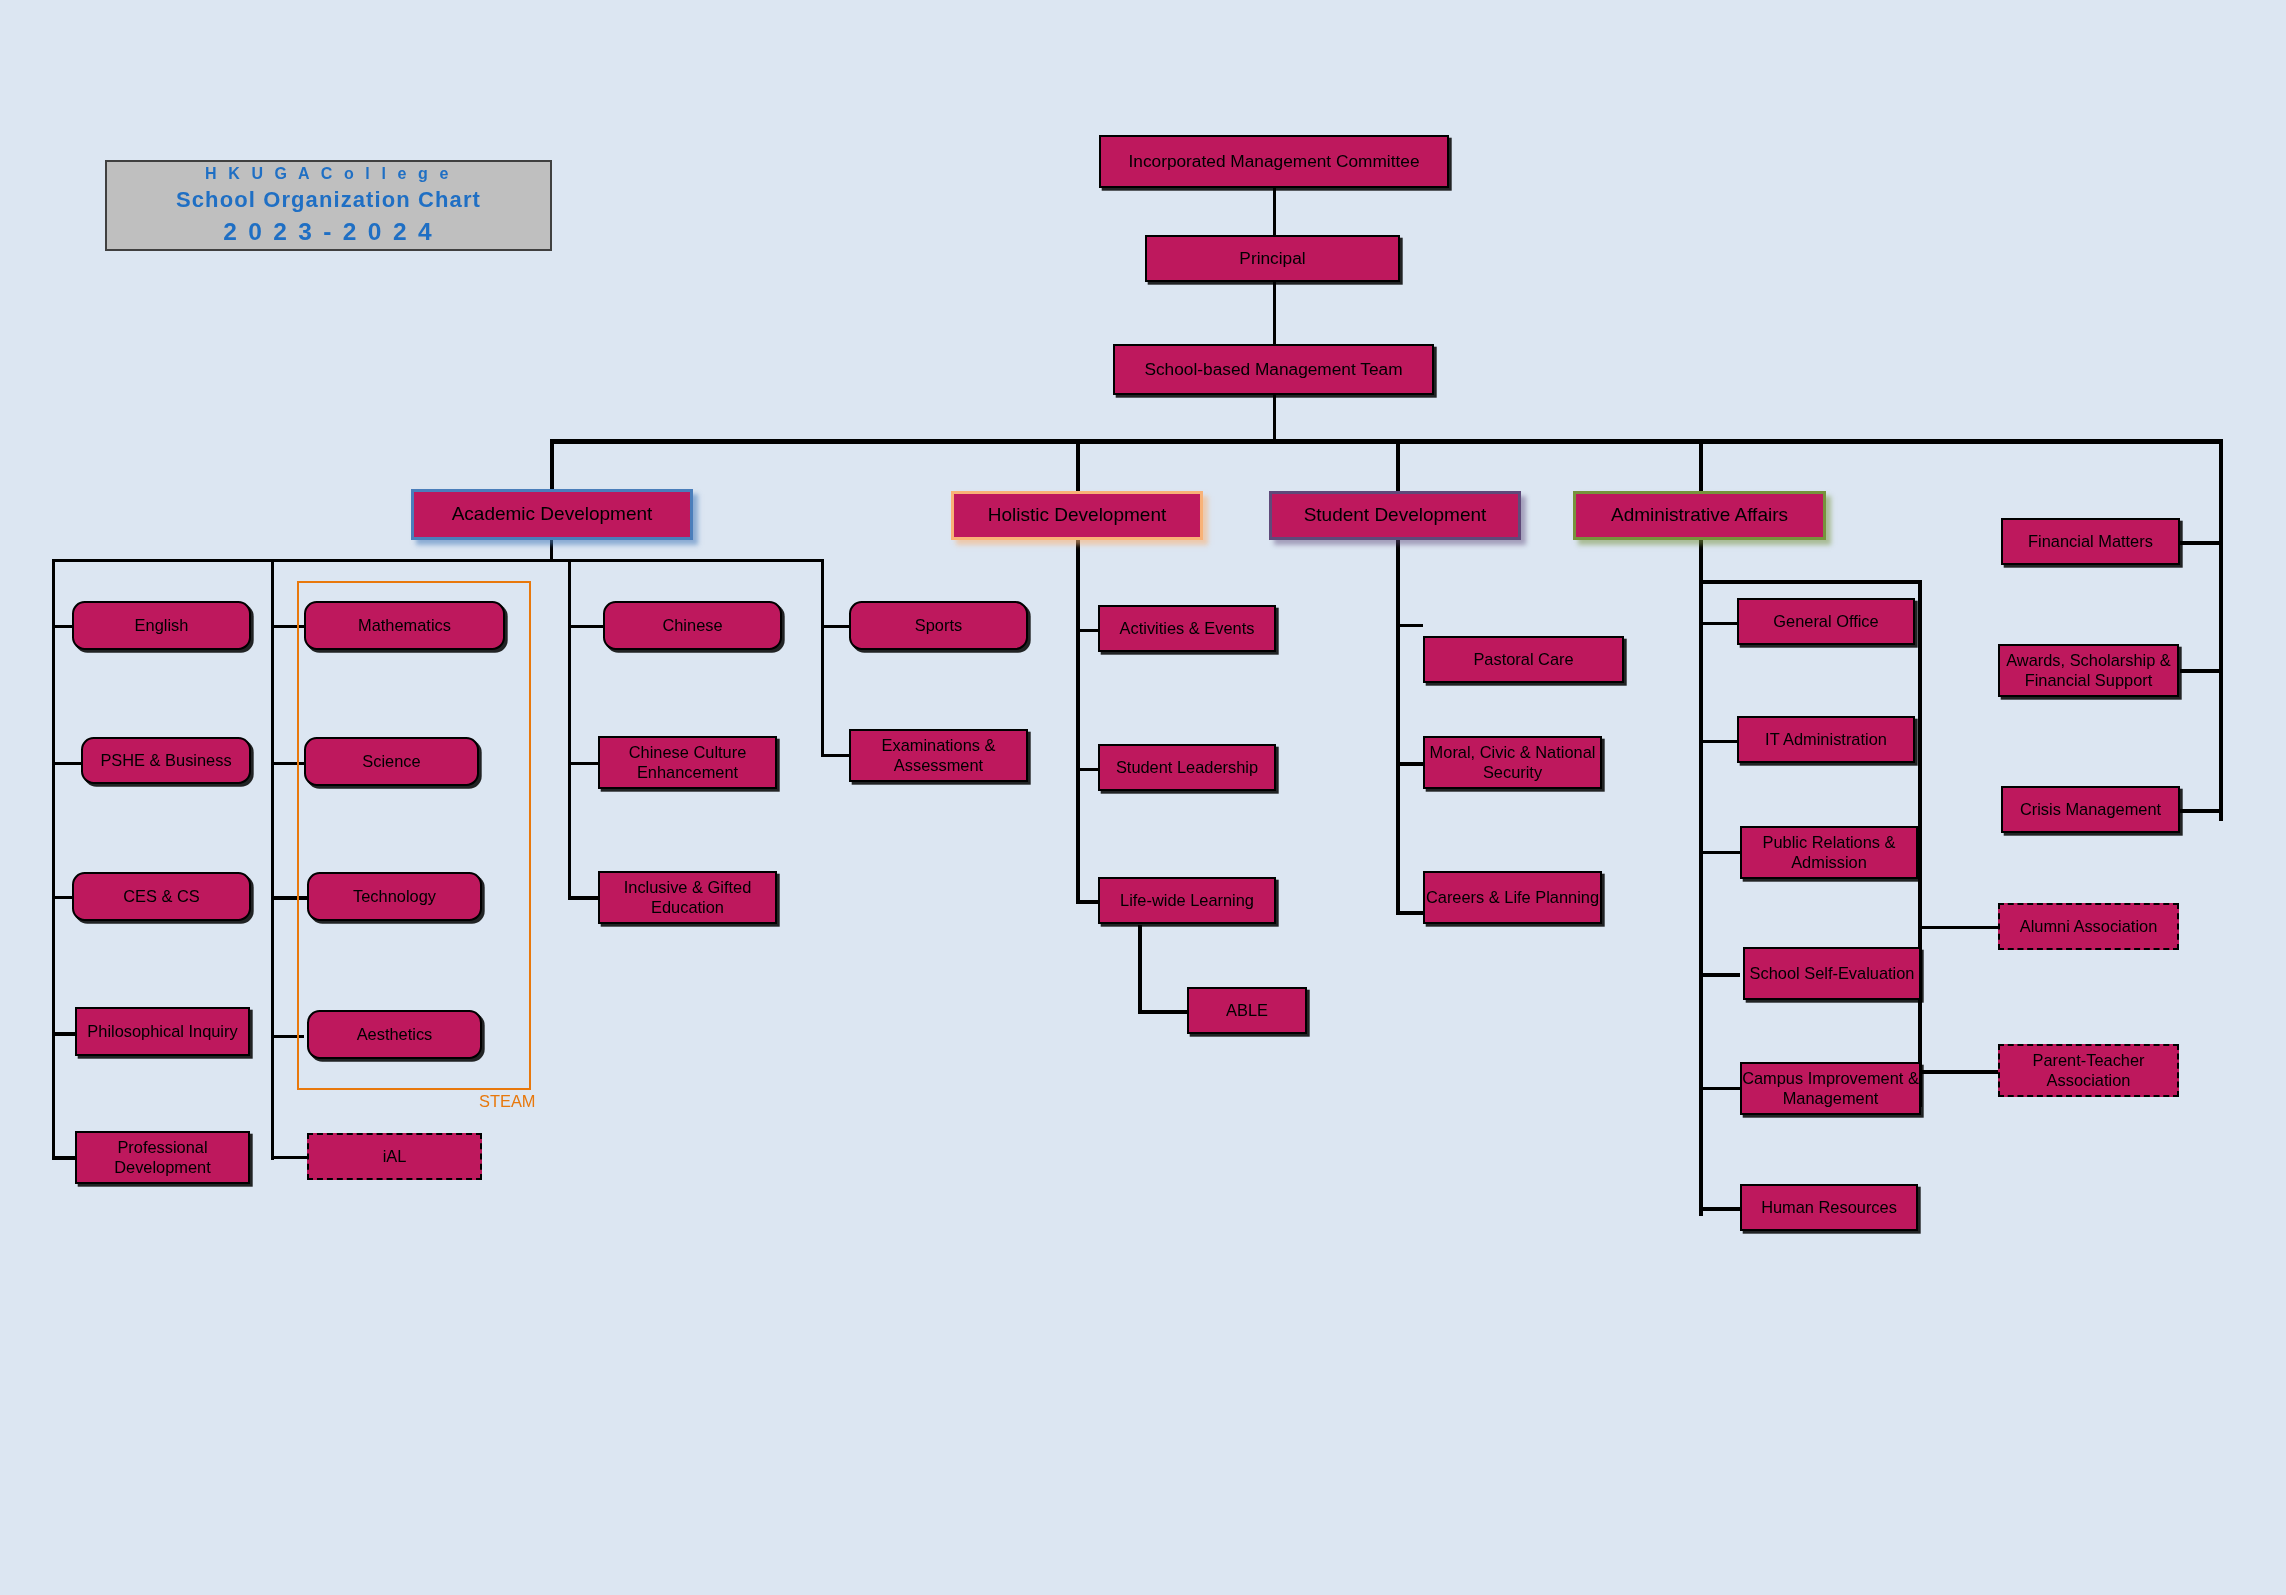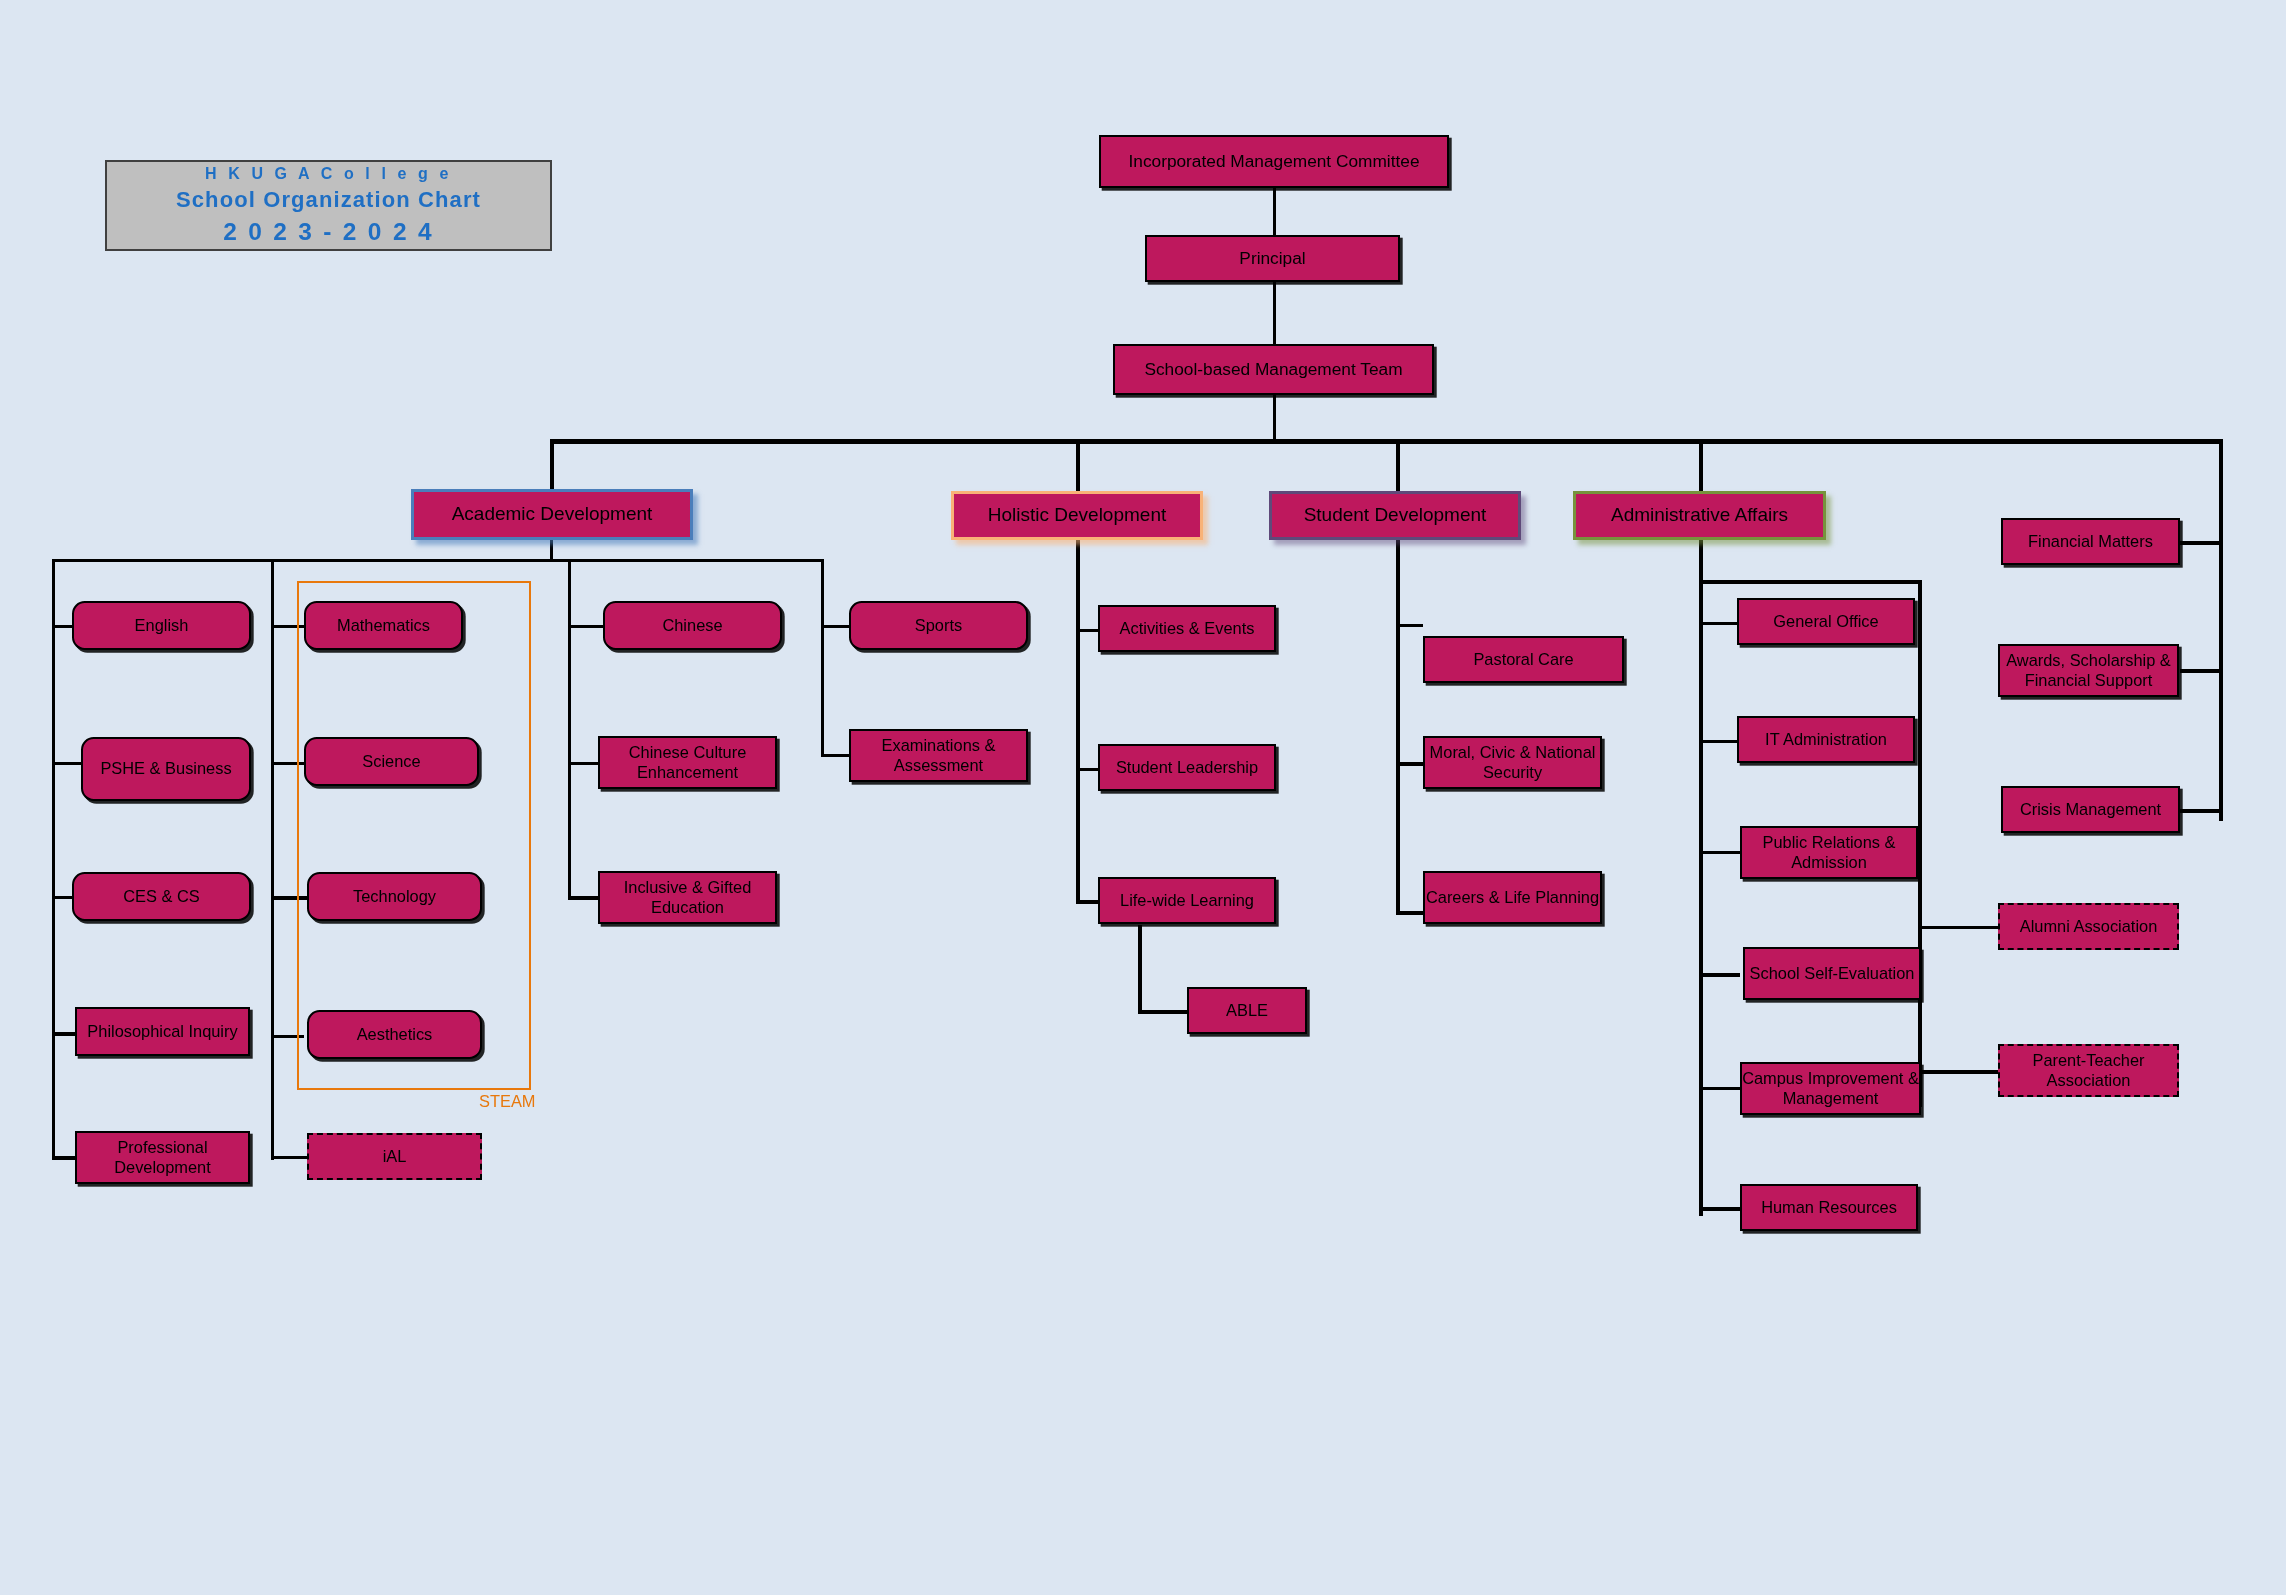--- a/index.html
+++ b/index.html
@@ -165,21 +165,21 @@
 
   <div class="ln" style="left:52px; top:625px; width:20px; height:2.7px;"></div>
   <div class="ln" style="left:52px; top:762px; width:29px; height:2.7px;"></div>
   <div class="ln" style="left:52px; top:896px; width:20px; height:2.7px;"></div>
   <div class="ln" style="left:52px; top:1032px; width:23.6px; height:3.6px;"></div>
   <div class="ln" style="left:52px; top:1156px; width:23.6px; height:3.6px;"></div>
 
   <div class="node rounded shadowed fs-node" style="left:72px; top:601px; width:179px; height:49px;">
     <span>English</span>
   </div>
-  <div class="node rounded shadowed fs-node" style="left:81px; top:737px; width:170px; height:64px;">
+  <div class="node rounded shadowed fs-node" style="left:81px; top:737px; width:170px; height:47px;">
     <span>PSHE &amp; Business</span>
   </div>
   <div class="node rounded shadowed fs-node" style="left:72px; top:872px; width:179px; height:49px;">
     <span>CES &amp; CS</span>
   </div>
   <div class="node shadowed fs-node" style="left:75px; top:1007px; width:175px; height:49px;">
     <span>Philosophical Inquiry</span>
   </div>
   <div class="node shadowed fs-node" style="left:75px; top:1131px; width:175px; height:53px;">
     <span>Professional Development</span>
@@ -187,21 +187,21 @@
 
   <div class="steam-frame" style="left:297px; top:581px; width:234px; height:509px;"></div>
   <div class="steam-label" style="left:479px; top:1092px;">STEAM</div>
 
   <div class="ln" style="left:271px; top:625px; width:33px; height:2.7px;"></div>
   <div class="ln" style="left:271px; top:762px; width:33px; height:2.7px;"></div>
   <div class="ln" style="left:271px; top:896px; width:36px; height:3.6px;"></div>
   <div class="ln" style="left:271px; top:1035px; width:33px; height:2.7px;"></div>
   <div class="ln" style="left:271px; top:1156px; width:36px; height:2.7px;"></div>
 
-  <div class="node rounded shadowed fs-node" style="left:304px; top:601px; width:159px; height:49px;">
+  <div class="node rounded shadowed fs-node" style="left:304px; top:601px; width:201px; height:49px;">
     <span>Mathematics</span>
   </div>
   <div class="node rounded shadowed fs-node" style="left:304px; top:737px; width:175px; height:49px;">
     <span>Science</span>
   </div>
   <div class="node rounded shadowed fs-node" style="left:307px; top:872px; width:175px; height:49px;">
     <span>Technology</span>
   </div>
   <div class="node rounded shadowed fs-node" style="left:307px; top:1010px; width:175px; height:49px;">
     <span>Aesthetics</span>

